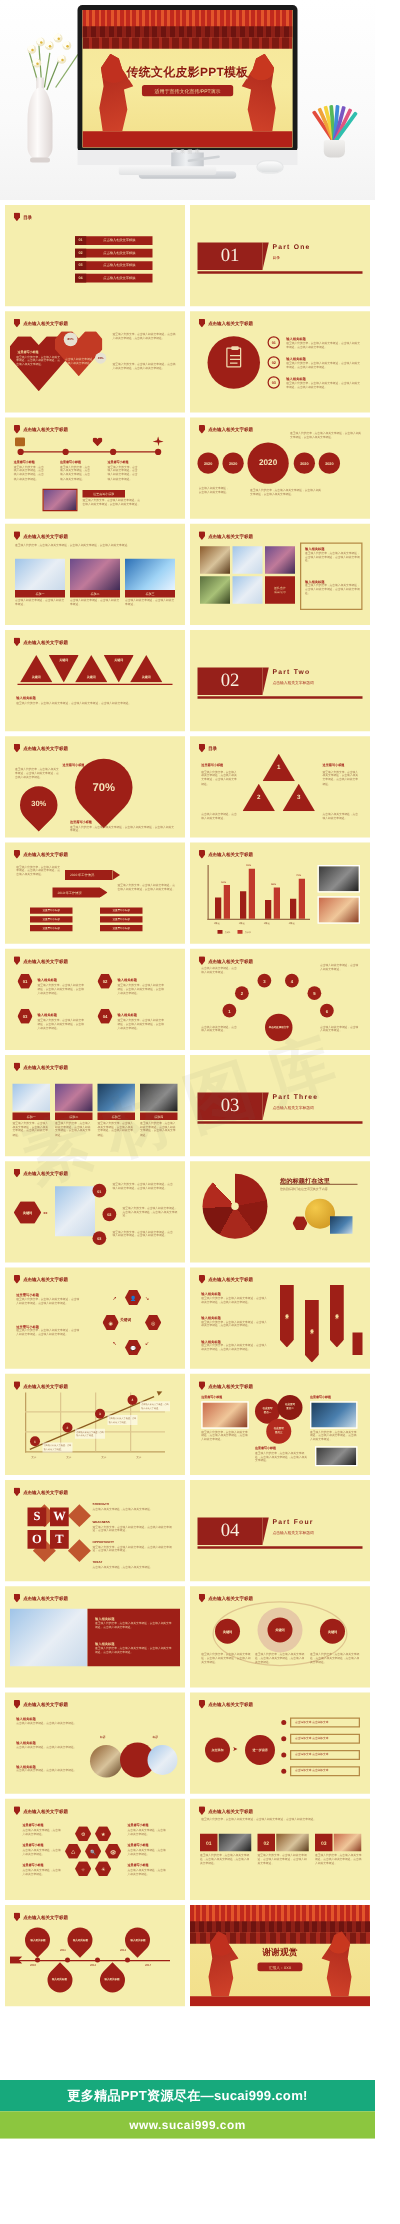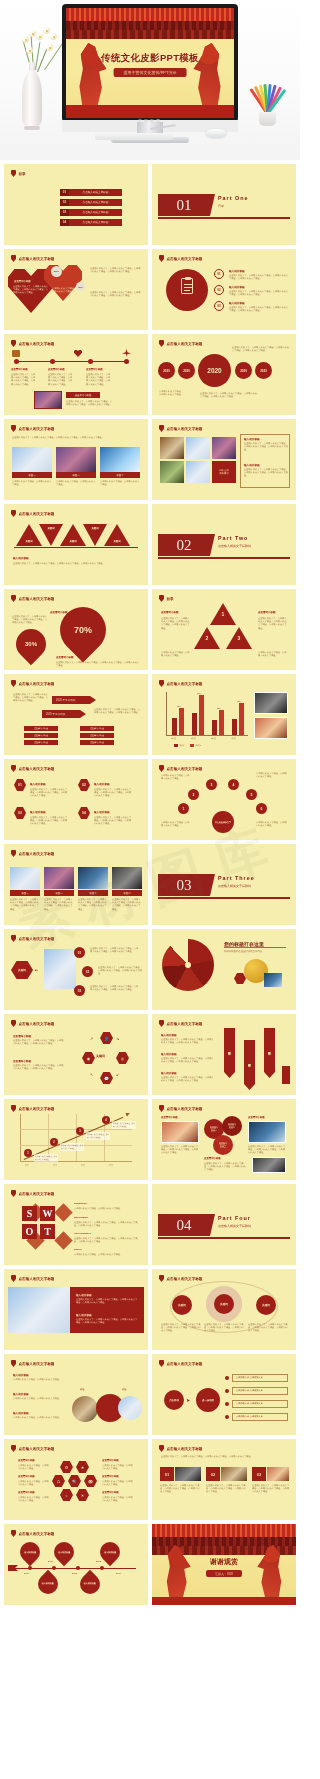--- a/index.html
+++ b/index.html
@@ -904,14 +904,16 @@
       <div class="thanks">谢谢观赏</div>
       <div class="thanks-sub">汇报人：XXX</div>
       <div class="cover-base" style="height:8px;"></div>
     </div>
   </div>
 
   <div class="wm">素材图库</div>
 </div>
 
 <div id="footer">
+  <div class="fbar1">更多精品PPT资源尽在—sucai999.com!</div>
+  <div class="fbar2">www.sucai999.com</div>
 </div>
 <div id="tail"></div>
 
 </body></html>

